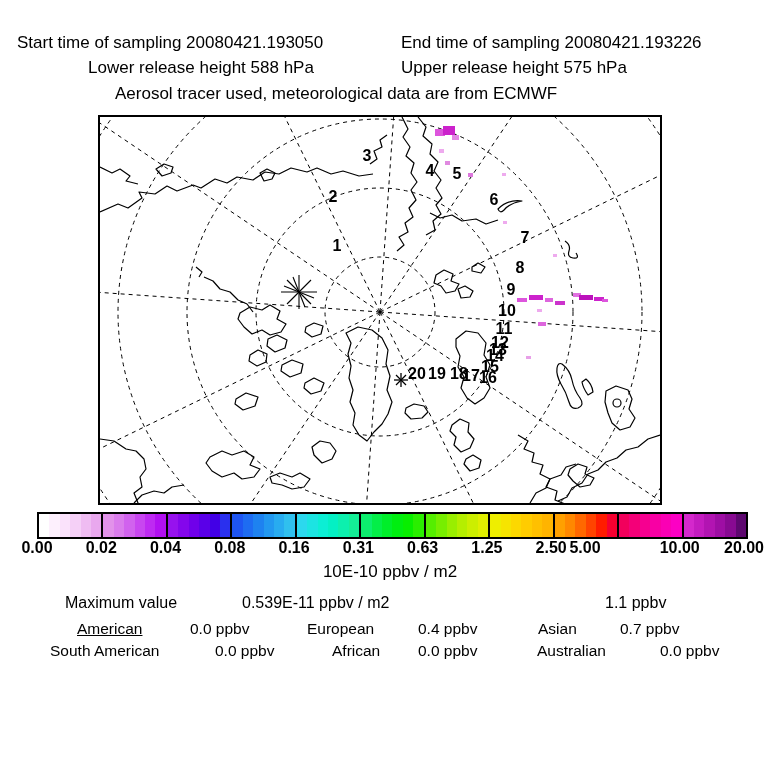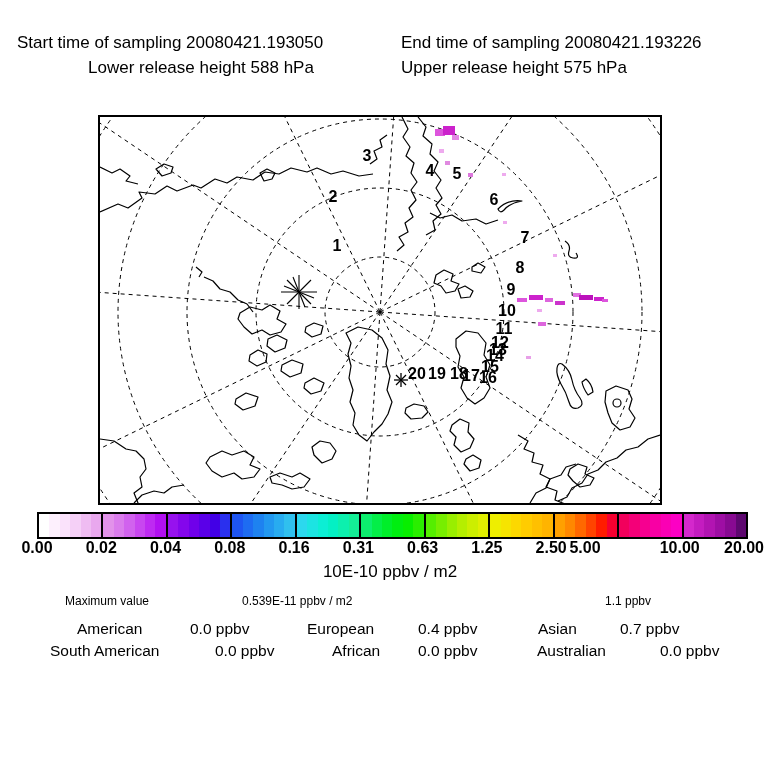--- a/index.html
+++ b/index.html
@@ -14,32 +14,33 @@
   .traj-num{position:absolute;font-size:16px;font-weight:bold;transform:translate(-50%,-55%);line-height:1;}
   .patch{position:absolute;}
   
   #cbar{position:absolute;left:37px;top:512px;width:707px;height:23px;border:2px solid #000;box-sizing:content-box;display:flex;}
   .cseg{display:flex;flex:1 1 0;border-left:2px solid #000;}
   .cseg:first-child{border-left:none;}
   .ccell{flex:1 1 0;}
   #cticks{position:absolute;left:37px;top:539px;width:707px;height:20px;}
   .ctick{position:absolute;top:0;transform:translateX(-50%);font-size:16px;font-weight:bold;white-space:nowrap;}
   .caption{font-size:17px;}
-  .stat1{font-size:12px;}
+  .stat1{font-size:16px;}
   .stat2{font-size:15.5px;}
 </style>
 </head>
 <body>
 
 <div id="page">
 
   <div class="abs hline" style="left:17px;top:33px;">Start time of sampling 20080421.193050</div>
   <div class="abs hline" style="left:401px;top:33px;">End time of sampling 20080421.193226</div>
   <div class="abs hline" style="left:88px;top:58px;">Lower release height  588 hPa</div>
   <div class="abs hline" style="left:401px;top:58px;">Upper release height  575 hPa</div>
+  <div class="abs hline" style="left:115px;top:84px;">Aerosol tracer used, meteorological data are from ECMWF</div>
 
   <div id="map">
     <svg width="560" height="386" viewBox="0 0 560 386">
 
       <g stroke="#000" stroke-width="1" fill="none" stroke-dasharray="4 4">
         <circle cx="280" cy="195" r="55"></circle>
         <circle cx="280" cy="195" r="124"></circle>
         <circle cx="280" cy="195" r="193"></circle>
         <circle cx="280" cy="195" r="262"></circle>
         <circle cx="280" cy="195" r="331"></circle>
@@ -282,21 +283,21 @@
       <div class="ctick" style="left: 548px;">5.00</div>
       <div class="ctick" style="left: 642.727px;">10.00</div>
       <div class="ctick" style="left: 707px;">20.00</div>
     </div>
   <div class="abs caption" style="left:240px;top:562px;width:300px;text-align:center;">10E-10 ppbv / m2</div>
 
   <div class="abs stat1" style="left:65px;top:594px;">Maximum value</div>
   <div class="abs stat1" style="left:212px;top:594px;margin-left:30px;">0.539E-11 ppbv / m2</div>
   <div class="abs stat1" style="left:605px;top:594px;">1.1 ppbv</div>
 
-  <div class="abs stat2" style="left:77px;top:620px;">American</div>
+  <div class="abs stat2" style="left:77px;top:620px;text-decoration:underline;">American</div>
   <div class="abs stat2" style="left:190px;top:620px;">0.0 ppbv</div>
   <div class="abs stat2" style="left:307px;top:620px;">European</div>
   <div class="abs stat2" style="left:418px;top:620px;">0.4 ppbv</div>
   <div class="abs stat2" style="left:538px;top:620px;">Asian</div>
   <div class="abs stat2" style="left:620px;top:620px;">0.7 ppbv</div>
 
   <div class="abs stat2" style="left:50px;top:642px;">South American</div>
   <div class="abs stat2" style="left:215px;top:642px;">0.0 ppbv</div>
   <div class="abs stat2" style="left:332px;top:642px;">African</div>
   <div class="abs stat2" style="left:418px;top:642px;">0.0 ppbv</div>

